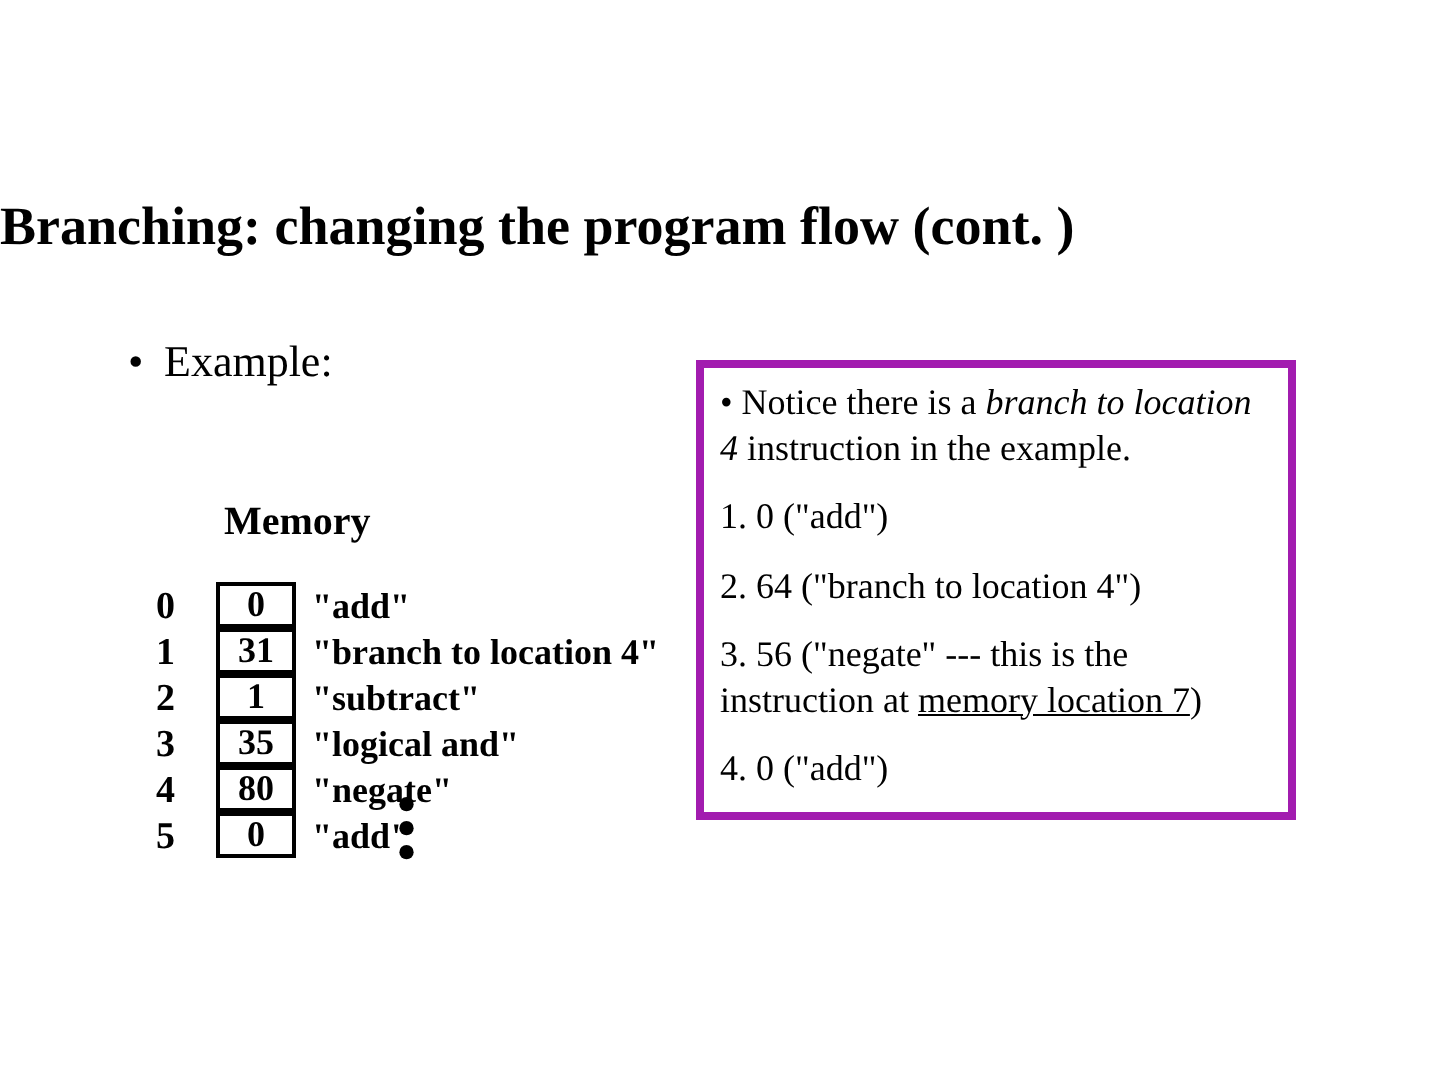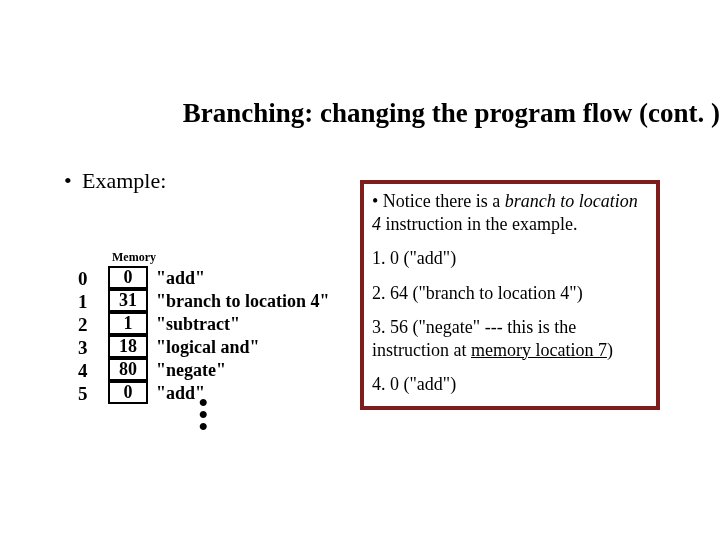--- a/index.html
+++ b/index.html
@@ -15,21 +15,21 @@
     position: relative;
     width: 720px;
     height: 540px;
     box-sizing: border-box;
   }
   .title {
     position: absolute;
     top: 98px;
     left: 0;
     width: 100%;
-    text-align: right;
+    text-align: left;
     font-size: 27px;
     font-weight: bold;
   }
   .example-label {
     position: absolute;
     top: 168px;
     left: 82px;
     font-size: 22px;
     text-align: right;
   }
@@ -39,22 +39,22 @@
     left: -18px;
   }
   
   .mem {
     position: absolute;
     top: 250px;
     left: 78px;
   }
   .mem-header {
     font-weight: bold;
-    font-size: 12px;
-    margin-bottom: 2px;
+    font-size: 20px;
+    margin-bottom: 19px;
     margin-left: 34px;
   }
   .mem-row {
     display: flex;
     align-items: center;
     height: 23px;
     font-size: 19px;
     font-weight: bold;
   }
   .mem-addr {
@@ -80,23 +80,23 @@
     left: 120px;
     top: 148px;
     font-size: 30px;
     line-height: 10px;
   }
   .dots div { height: 12px; }
   
   .callout {
     position: absolute;
     top: 180px;
-    left: 360px;
+    left: 348px;
     width: 300px;
-    border: 4px solid #7f1d1d;
+    border: 4px solid #a21caf;
     padding: 6px 8px 10px 8px;
     font-size: 18px;
     line-height: 1.25;
     box-sizing: border-box;
   }
   .callout p { margin: 0 0 12px 0; }
   .callout p:last-child { margin-bottom: 0; }
   .italic  { font-style: italic; }
   .uline   { text-decoration: underline; }
 </style>
@@ -122,21 +122,21 @@
       <span class="mem-cell">31</span>
       <span class="mem-instr">"branch to location 4"</span>
     </div>
     <div class="mem-row">
       <span class="mem-addr">2</span>
       <span class="mem-cell">1</span>
       <span class="mem-instr">"subtract"</span>
     </div>
     <div class="mem-row">
       <span class="mem-addr">3</span>
-      <span class="mem-cell">18</span>
+      <span class="mem-cell">35</span>
       <span class="mem-instr">"logical and"</span>
     </div>
     <div class="mem-row">
       <span class="mem-addr">4</span>
       <span class="mem-cell">80</span>
       <span class="mem-instr">"negate"</span>
     </div>
     <div class="mem-row">
       <span class="mem-addr">5</span>
       <span class="mem-cell">0</span>

